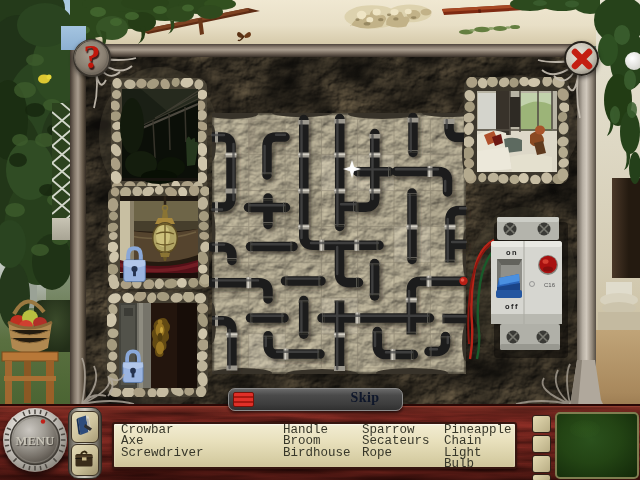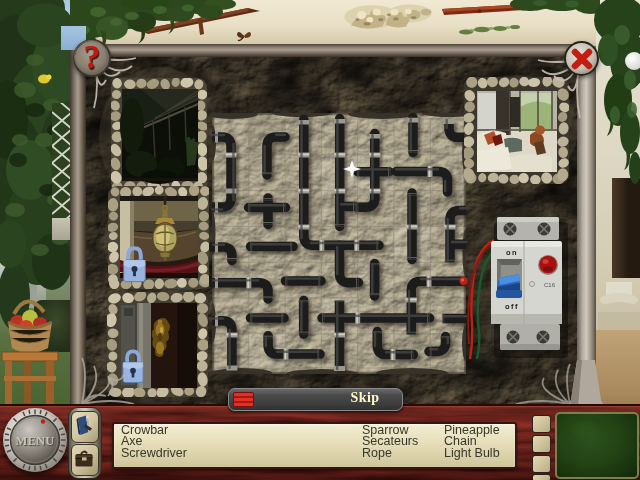--- a/index.html
+++ b/index.html
@@ -824,21 +824,21 @@
 <rect width="640" height="76" filter="url(#wood)"></rect>
 <rect width="640" height="76" fill="url(#hudv)"></rect>
 <path d="M0,1 H640" stroke="#2a0806" stroke-width="2"></path>
 <path d="M0,2.6 H640" stroke="#9a4434" stroke-width="1.2" opacity="0.8"></path>
 </svg>
 
 <div class="abs" style="left:228px;top:388px;width:173px;height:21px;background:linear-gradient(180deg,#6a6a6a,#4a4a4a 30%,#3e3e3e 70%,#303030);border:1.5px solid #8a8a8a;border-radius:7px;box-shadow:0 2px 3px rgba(0,0,0,.6);"></div>
 
 <div class="abs" style="left:233px;top:392px;width:19px;height:13px;background:repeating-linear-gradient(180deg,#e03028 0 3px,#a81810 3px 5px);border:1px solid #781008;border-radius:2px;"></div>
 
-<div class="abs" style="left:300px;top:390px;width:130px;height:18px;font-family:'Liberation Serif',serif;font-size:14px;font-weight:bold;color:#fef9c3;text-align:center;letter-spacing:0.5px;">Skip</div>
+<div class="abs" style="left:300px;top:390px;width:130px;height:18px;font-family:'Liberation Serif',serif;font-size:14px;font-weight:bold;color:#0f172a;text-align:center;letter-spacing:0.5px;">Skip</div>
 
 <div class="abs" style="left:3px;top:408px;width:64px;height:64px;border-radius:50%;background:radial-gradient(circle at 40% 35%,#f4f2ec,#ccc8c2 40%,#98948c 70%,#605c54 100%);box-shadow:0 3px 6px rgba(0,0,0,.8);"></div>
 <svg class="abs" style="left:3px;top:408px;" width="64" height="64" viewBox="0 0 64 64">
 <g stroke="#4e4a44" stroke-width="1.5">
 <path d="M32,1.5 V6 M32,58 V62.5 M1.5,32 H6 M58,32 H62.5 M10.4,10.4 L13.6,13.6 M50.4,50.4 L53.6,53.6 M10.4,53.6 L13.6,50.4 M50.4,13.6 L53.6,10.4 M20,3.9 L21.8,8 M42.2,56 L44,60.1 M3.9,44 L8,42.2 M56,21.8 L60.1,20 M3.9,20 L8,21.8 M56,42.2 L60.1,44 M20,60.1 L21.8,56 M42.2,8 L44,3.9 M26,2 L26.8,6 M38,2 L37.2,6 M26,62 L26.8,58 M38,62 L37.2,58 M2,26 L6,26.8 M2,38 L6,37.2 M62,26 L58,26.8 M62,38 L58,37.2"></path>
 </g>
 <circle cx="32" cy="32" r="24.5" fill="url(#mw)"></circle>
 <defs>
         <radialGradient id="mw" cx="38%" cy="30%" r="78%">
 <stop offset="0%" stop-color="#cac6c0"></stop>
@@ -867,22 +867,23 @@
 <div class="abs" style="left:71px;top:444px;width:26px;height:30px;background:linear-gradient(135deg,#e2d8b4 0%,#cabf98 55%,#a0946e 100%);border-radius:6px;border:1.2px solid #3e3426;"></div>
 <svg class="abs" style="left:71px;top:444px;" width="26" height="30" viewBox="0 0 26 30">
 <rect x="4.5" y="10" width="17" height="12.5" rx="1.5" fill="#3a2c1a"></rect>
 <path d="M4.5,14.5 L21.5,13.5" stroke="#14100a" stroke-width="1.2"></path>
 <path d="M10,10 q3,-4.5 6,-0.5" fill="none" stroke="#32260f" stroke-width="2"></path>
 <rect x="11" y="13" width="4.5" height="3.5" fill="#c8b888"></rect>
 <path d="M4.5,11.5 h17 v2 h-17 Z" fill="#55432a" opacity="0.8"></path>
 </svg>
 
 <div class="abs" style="left:112px;top:422px;width:401px;height:43px;background:linear-gradient(180deg,#f2ecd2 0%,#e8e0bc 40%,#d8cfa6 80%,#cfc49a 100%);border:2px solid #35150f;border-radius:3px;box-shadow:inset 0 1px 2px rgba(255,255,255,.7), 0 2px 3px rgba(20,5,3,.6);"></div>
-<div class="abs" style="left:112px;top:424px;width:401px;height:44px;font-family:Liberation Sans, sans-serif;font-size:12.5px;color:#37372a;line-height:11.3px;">
+<div class="abs" style="left:112px;top:424px;width:401px;height:44px;font-family:Liberation Mono, monospace;font-size:12.5px;color:#37372a;line-height:11.3px;">
 <div class="abs" style="left:9px;top:1px;">Crowbar<br>Axe<br>Screwdriver</div>
+<div class="abs" style="left:171px;top:1px;">Handle<br>Broom<br>Birdhouse</div>
 <div class="abs" style="left:332px;top:1px;">Pineapple<br>Chain<br>Light Bulb</div>
 <div class="abs" style="left:250px;top:1px;">Sparrow<br>Secateurs<br>Rope</div>
 </div>
 
 <div class="abs" style="left:532px;top:415px;width:17px;height:16px;background:linear-gradient(135deg,#e4dab2,#b8ad84);border:1.5px solid #2e2018;border-radius:3px;"></div>
 <div class="abs" style="left:532px;top:435px;width:17px;height:16px;background:linear-gradient(135deg,#e4dab2,#b8ad84);border:1.5px solid #2e2018;border-radius:3px;"></div>
 <div class="abs" style="left:532px;top:455px;width:17px;height:16px;background:linear-gradient(135deg,#e4dab2,#b8ad84);border:1.5px solid #2e2018;border-radius:3px;"></div>
 <div class="abs" style="left:532px;top:474px;width:17px;height:6px;background:linear-gradient(135deg,#e4dab2,#b8ad84);border:1.5px solid #2e2018;border-radius:3px;"></div>
 
 <div class="abs" style="left:555px;top:412px;width:80px;height:63px;background:radial-gradient(ellipse at 42% 40%,#2b511d 0%,#234414 45%,#18320d 80%,#122808 100%);border:2px solid #7e7e50;border-radius:5px;"></div>

